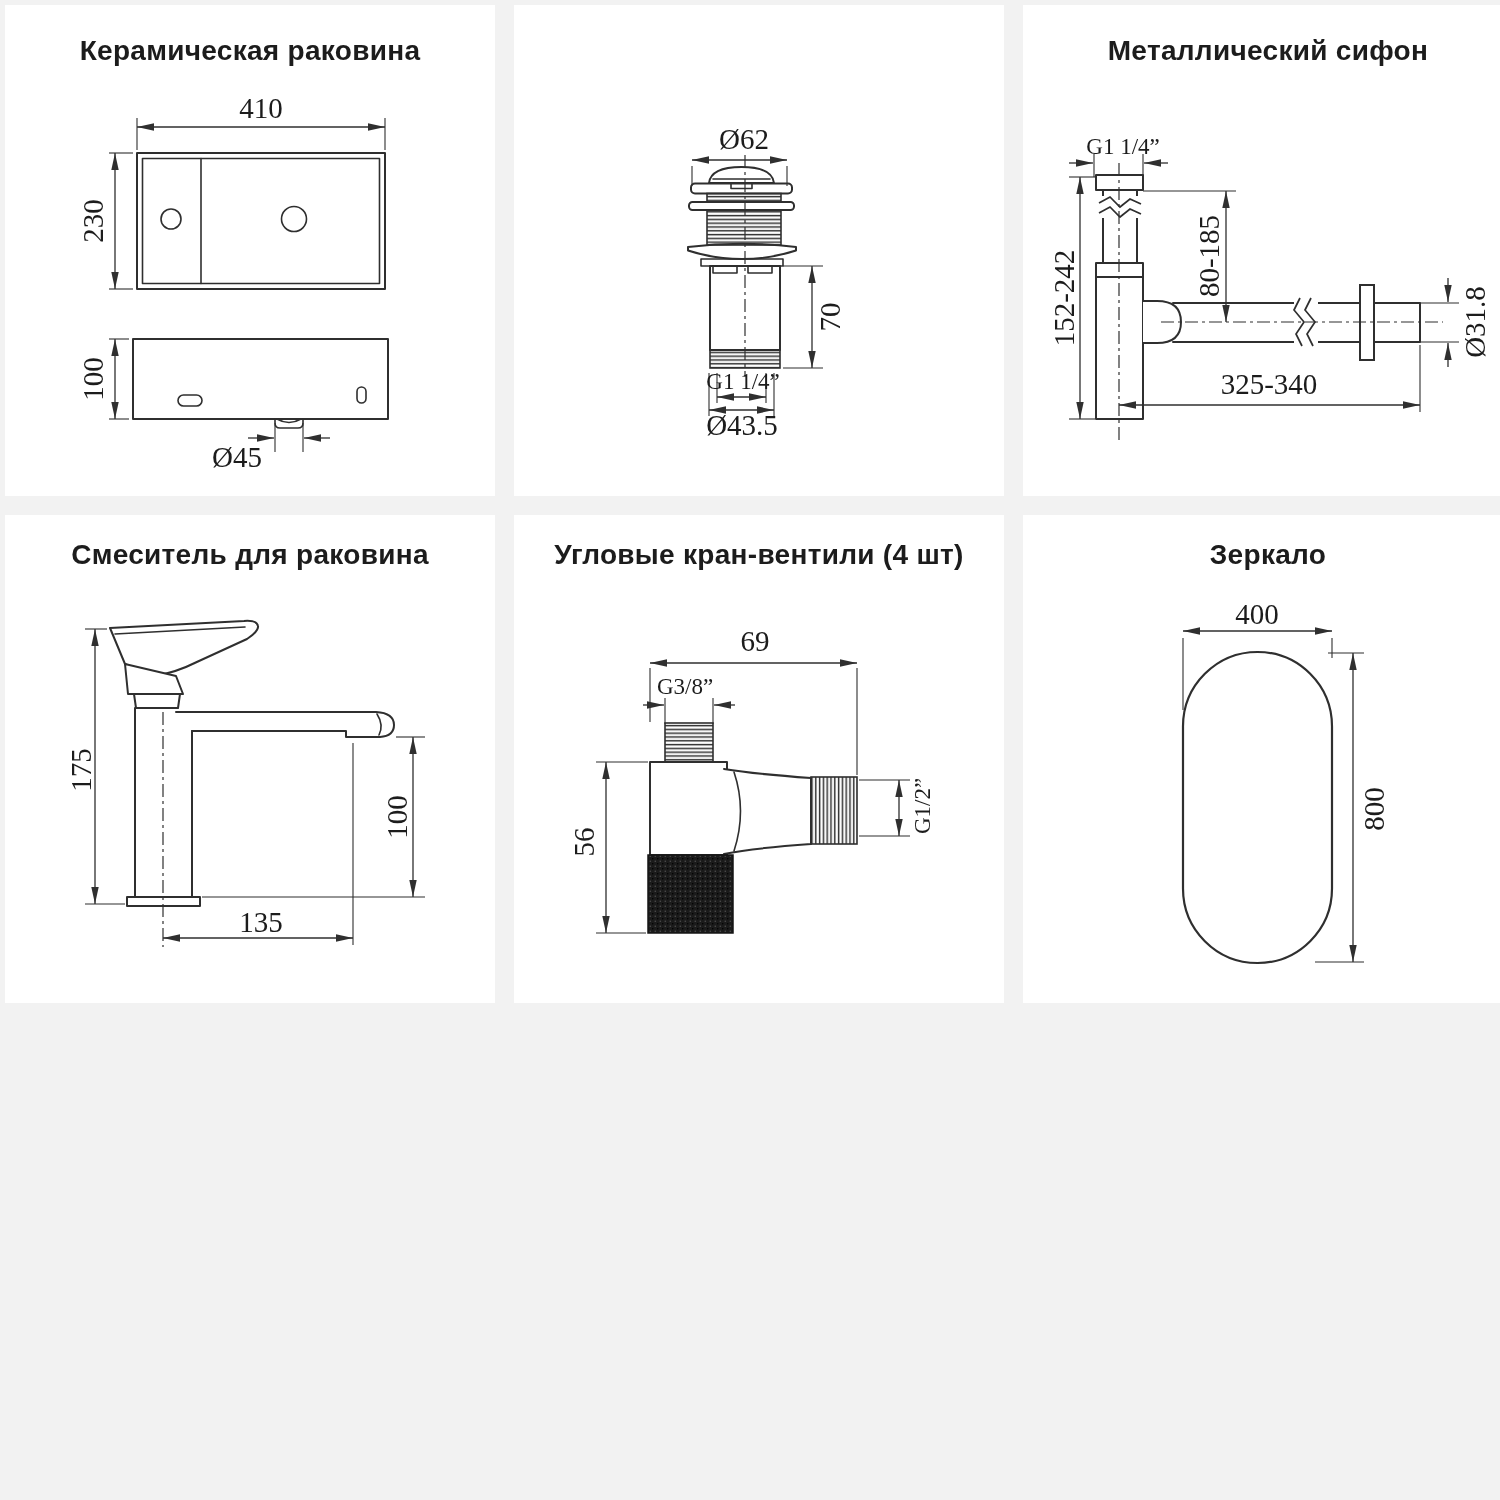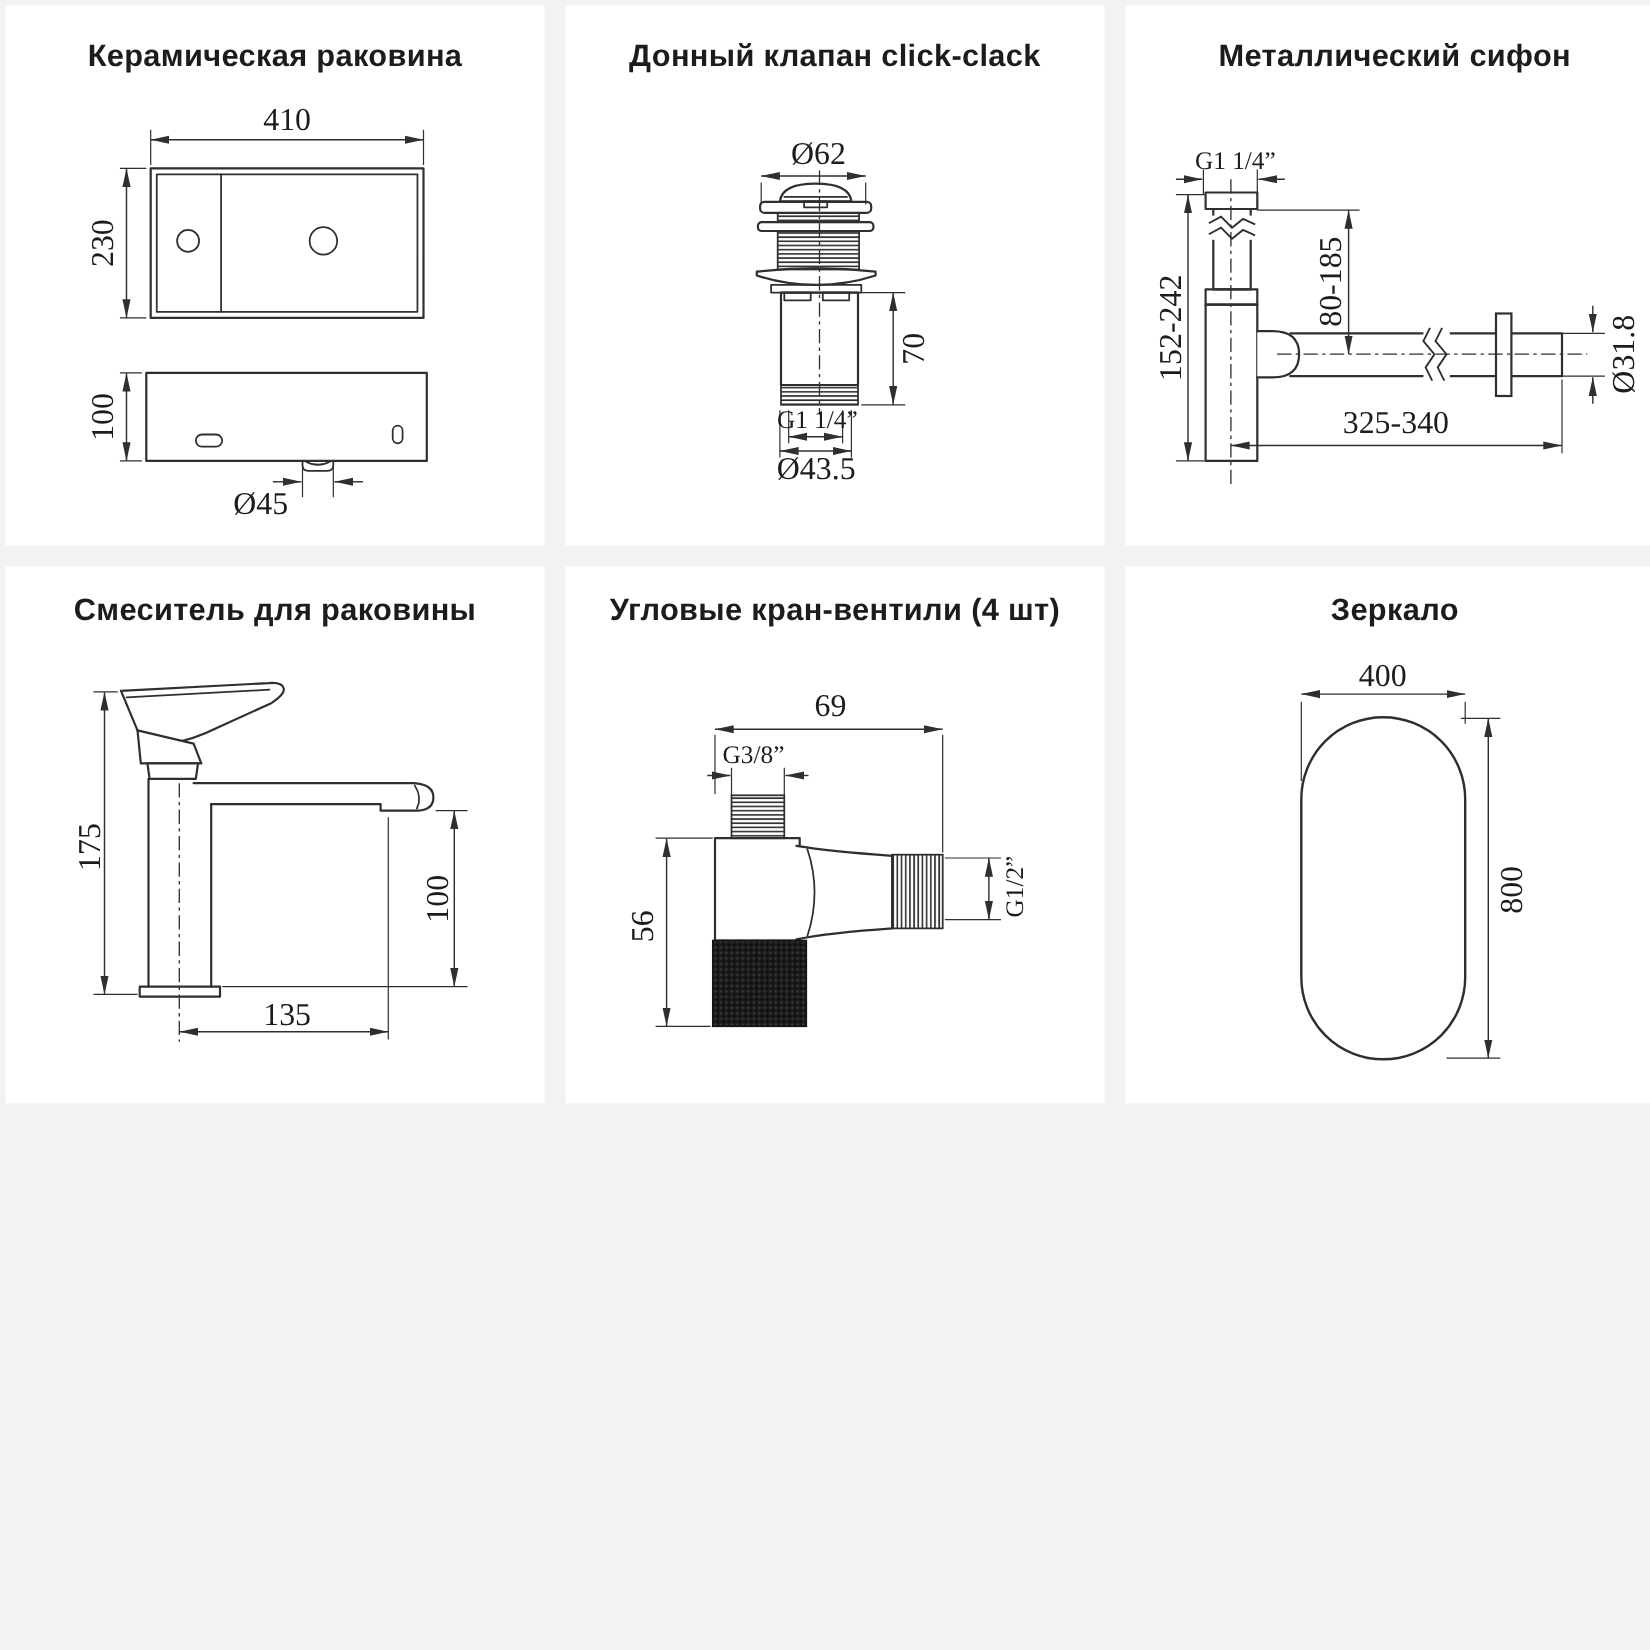--- a/index.html
+++ b/index.html
@@ -86,21 +86,20 @@
         <line class="dim arr1" x1="325" y1="433" x2="299" y2="433"></line>
       </g>
       <text class="dtx" x="256" y="113">410</text>
       <text class="dtx" x="88" y="216" dy="10" transform="rotate(-90 88 216)">230</text>
       <text class="dtx" x="88" y="374" dy="10" transform="rotate(-90 88 374)">100</text>
       <text class="dtx" x="232" y="462">Ø45</text>
     </svg>
   </div>
 
   <div class="panel r1">
-    <div class="panel-title">Донный клапан click-clack</div>
     <svg class="draw" viewBox="0 0 490 491">
       <g>
         <line class="ext" x1="178" y1="161" x2="178" y2="181"></line>
         <line class="ext" x1="273" y1="161" x2="273" y2="181"></line>
         <line class="dim arr2" x1="178" y1="155" x2="273" y2="155"></line>
         <path class="ol" d="M195,178 Q197,162 227.5,162 Q258,162 260,178 Z"></path>
         <line class="ol t" x1="199" y1="174" x2="256" y2="174"></line>
         <rect class="ol t" x="217" y="178" width="21" height="5.5"></rect>
         <rect class="ol" x="177" y="178.5" width="101" height="10" rx="4"></rect>
         <rect class="thr" x="193" y="188.5" width="74" height="8.5"></rect>
@@ -167,21 +166,21 @@
       </g>
       <text class="dtx dts" x="100" y="149">G1 1/4”</text>
       <text class="dtx" x="41" y="293" dy="10" transform="rotate(-90 41 293)">152-242</text>
       <text class="dtx" x="186" y="251" dy="10" transform="rotate(-90 186 251)">80-185</text>
       <text class="dtx" x="452" y="317" dy="10" transform="rotate(-90 452 317)">Ø31.8</text>
       <text class="dtx" x="246" y="389">325-340</text>
     </svg>
   </div>
 
   <div class="panel r2">
-    <div class="panel-title">Смеситель для раковины</div>
+    <div class="panel-title">Смеситель для раковина</div>
     <svg class="draw" viewBox="0 0 490 488">
       <g>
         <line class="cl" x1="158" y1="125" x2="158" y2="432"></line>
         <path class="ol f" d="M105,113 L239,106 Q252,105 253,111 Q254,116 242,124 L194,146 Q168,159 148,161 L120,149 Z"></path>
         <path class="ol t" d="M110,119 L240,112"></path>
         <path class="ol f" d="M120,149 L171,161 L178,179 L123,179 Z"></path>
         <path class="ol f" d="M129,179 L175,179 L173,193 L131,193 Z"></path>
         <path class="ol" d="M171,197 L371,197 Q389,198 389,210 Q389,221 375,222 L341,222 L341,216 L187,216"></path>
         <path class="ol t" d="M372,199 Q379,210 374,220"></path>
         <path class="ol" d="M130,193 L130,382 M187,216 L187,382"></path>

